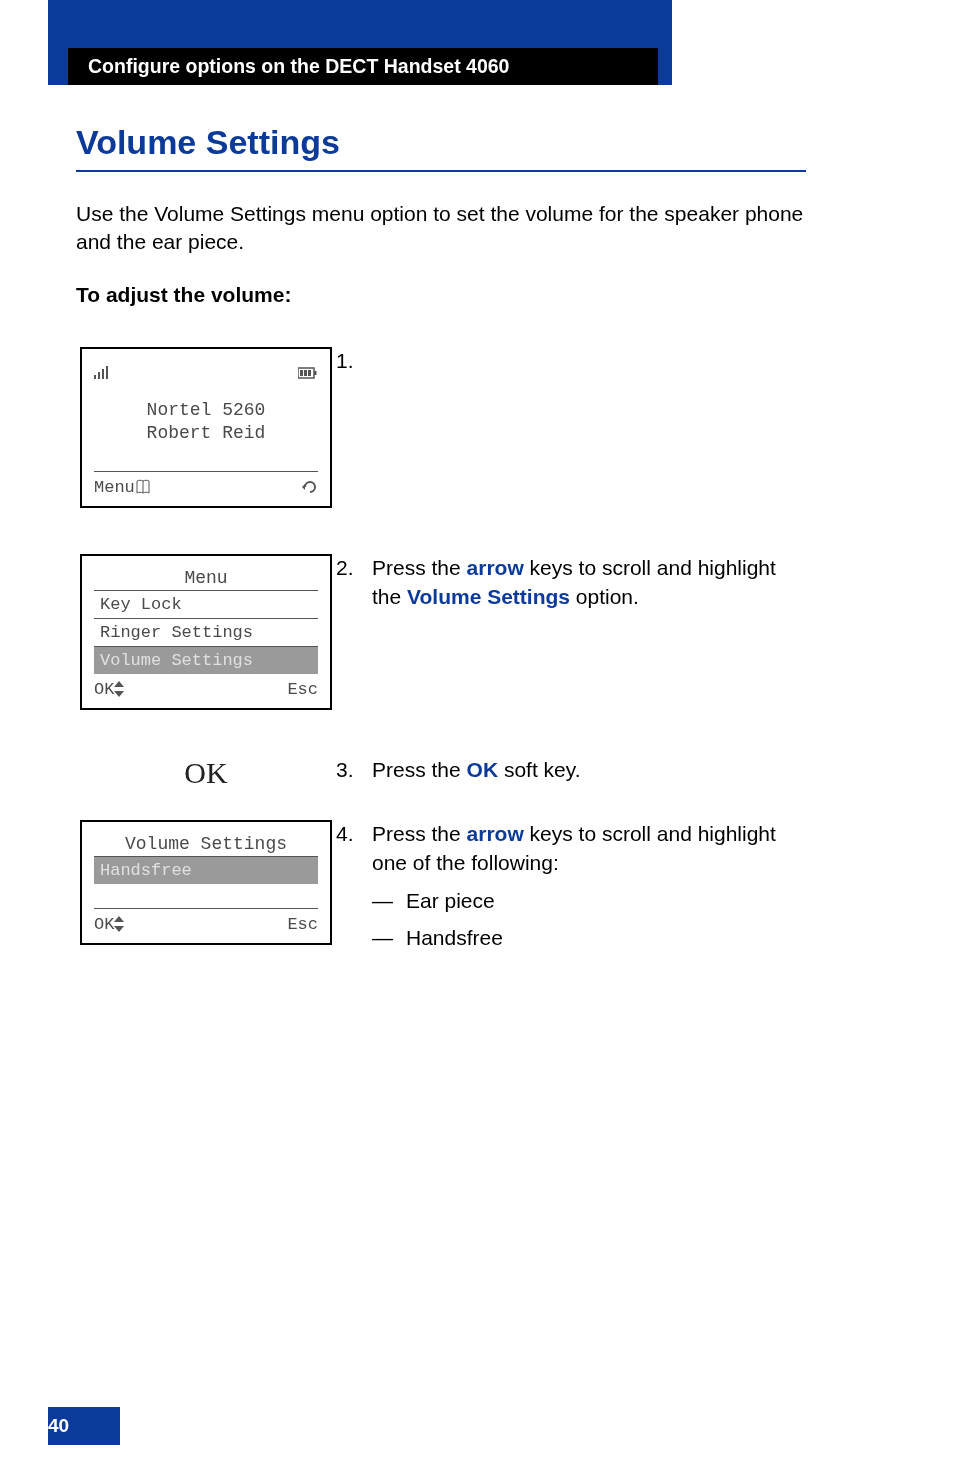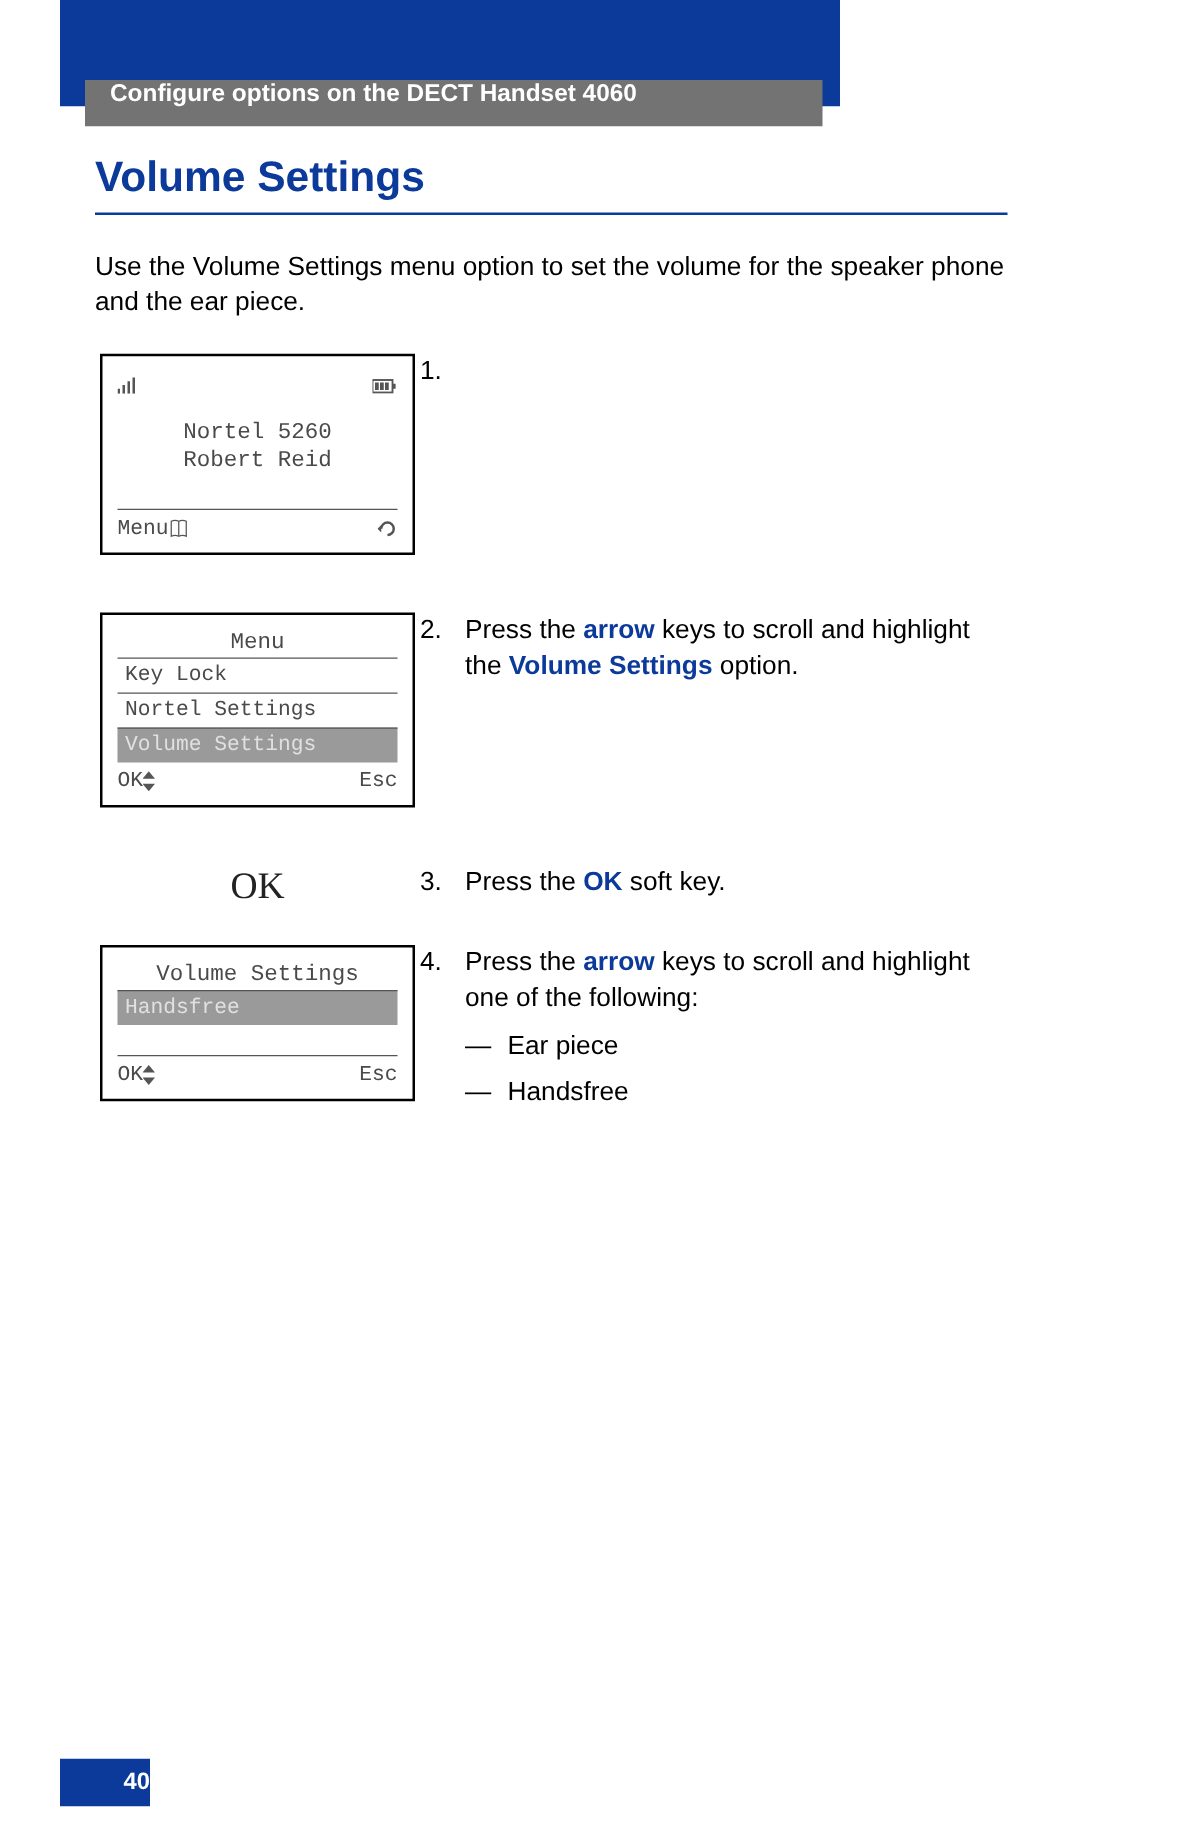--- a/index.html
+++ b/index.html
@@ -16,25 +16,26 @@
     position: absolute;
     left: 48px;
     top: 0;
     width: 624px;
     height: 85px;
     background: #0b3a9a;
   }
   .header-band {
     position: absolute;
     left: 68px;
-    top: 64px;
+    top: 48px;
     width: 590px;
     height: 37px;
-    background: #737373;
-    display: flex;
+    background: #000000;
+    display: flex;
+    align-items: center;
     padding-left: 20px;
   }
   .header-band span {
     color: #fff;
     font-weight: bold;
     font-size: 19.5px;
   }
   .content {
     position: absolute;
     left: 76px;
@@ -167,21 +168,21 @@
     left: 48px;
     bottom: 30px;
     width: 72px;
     height: 38px;
     background: #0b3a9a;
     color: #fff;
     font-weight: bold;
     font-size: 19px;
     display: flex;
     align-items: center;
-    justify-content: flex-end;
+    justify-content: flex-start;
   }
 
   
   svg { display: block; }
 </style>
 </head>
 <body>
 
 <div class="top-tab"></div>
 
@@ -189,20 +190,21 @@
   <span>Configure options on the DECT Handset 4060</span>
 </div>
 
 <div class="content">
 
   <div class="section-title">Volume Settings</div>
   <hr class="title-rule">
 
   <div class="intro">Use the Volume Settings menu option to set the volume for the speaker phone and the ear piece.</div>
 
+  <div class="sub-heading">To adjust the volume:</div>
 
   <div class="steps-area">
 
     <div class="step-row">
       <div class="figure-col">
         <div class="lcd">
           <div class="status-row">
             <span>
               <svg width="16" height="14" viewBox="0 0 16 14">
                   <rect x="0" y="10" width="2" height="4" fill="#555"></rect>
@@ -247,21 +249,21 @@
         <div class="num">1.</div>
       </div>
     </div>
 
     <div class="step-row">
       <div class="figure-col">
         <div class="lcd" style="padding-top:6px;">
           <div class="menu-title">Menu</div>
           <div class="menu-list">
             <div class="menu-item">Key Lock</div>
-            <div class="menu-item">Nortel Settings</div>
+            <div class="menu-item">Ringer Settings</div>
             <div class="menu-item highlight">Volume Settings</div>
           </div>
           <div class="softkey-row" style="margin-top:4px;">
             <span>OK</span>
             <span class="mid">
               <svg width="10" height="16" viewBox="0 0 10 16">
                   <polygon points="5,0 0,6 10,6" fill="#555"></polygon>
                   <polygon points="5,16 0,10 10,10" fill="#555"></polygon>
                 </svg>
             </span>

